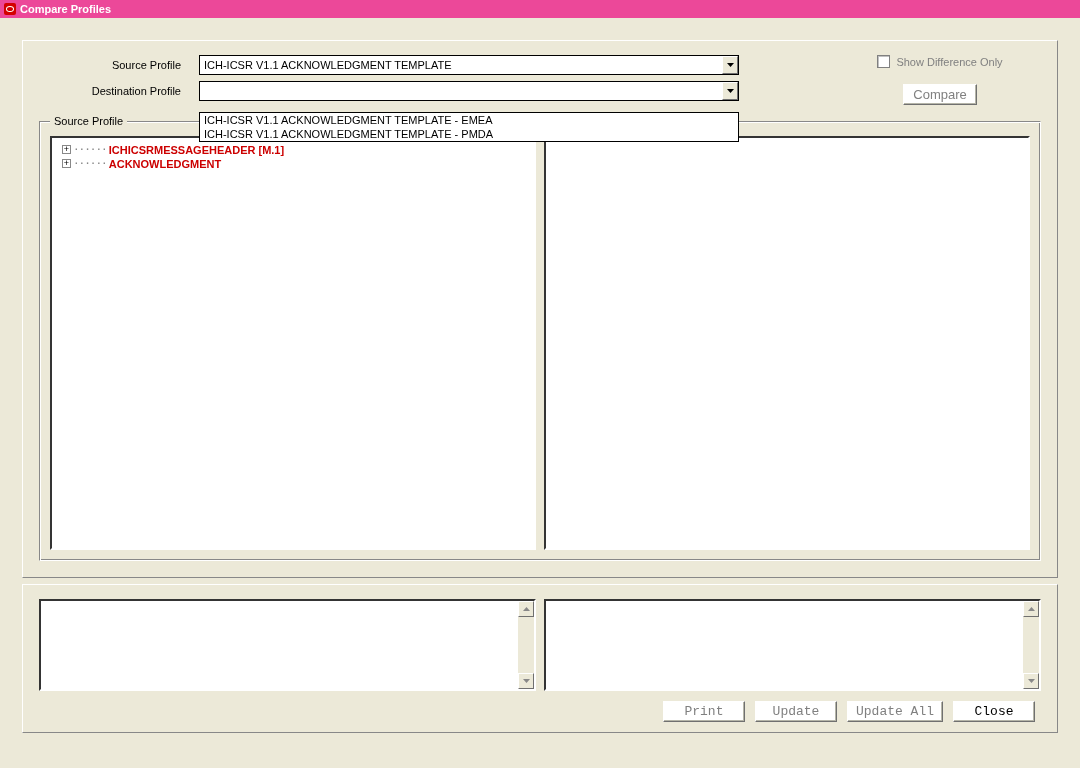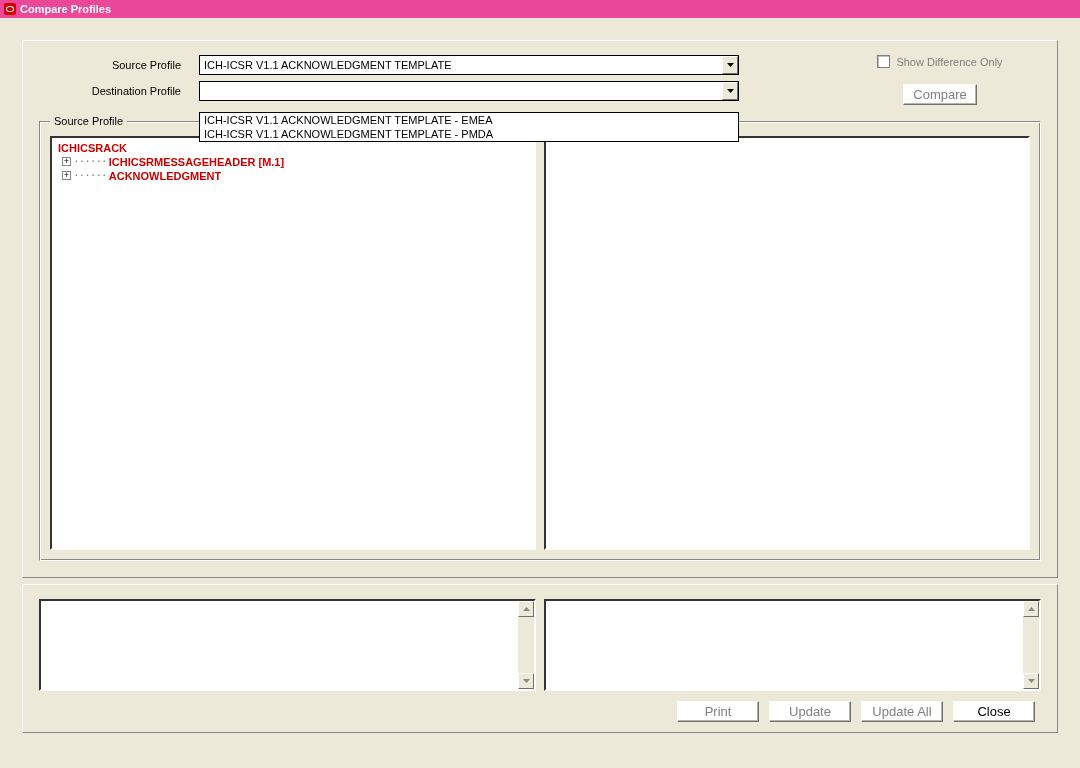--- a/index.html
+++ b/index.html
@@ -148,21 +148,21 @@
   }
   .sb-btn{
     width:16px; height:16px; background:#ece9d8;
     border:1px solid #fff;
     border-right-color:#707070; border-bottom-color:#707070;
     display:flex; align-items:center; justify-content:center;
   }
   .footer-btns{
     display:flex; justify-content:flex-end; gap:10px; margin-top:10px; margin-right:6px;
   }
-  .footer-btns .btn{ min-width:82px;}
+  .footer-btns .btn{ min-width:82px;font-family:Liberation Mono, monospace;}
 </style>
 </head>
 <body>
 
 <div class="titlebar">
   <span class="oracle-ico"></span>
   <span>Compare Profiles</span>
 </div>
 
 <div class="main">
@@ -202,21 +202,20 @@
         <div class="chk"></div>
         <span>Show Difference Only</span>
       </div>
       <div class="btn disabled">Compare</div>
     </div>
 
     <div class="group" style="margin-top:20px;">
       <div class="group-title">Source Profile</div>
       <div class="twopane">
         <div class="pane">
-          <div class="tree-root">ICHICSRACK</div>
           <div class="tree-child-row">
             <div class="plusminus">+</div>
             <span class="dotted">······</span>
             <span class="tree-child">ICHICSRMESSAGEHEADER [M.1]</span>
           </div>
           <div class="tree-child-row">
             <div class="plusminus">+</div>
             <span class="dotted">······</span>
             <span class="tree-child">ACKNOWLEDGMENT</span>
           </div>

